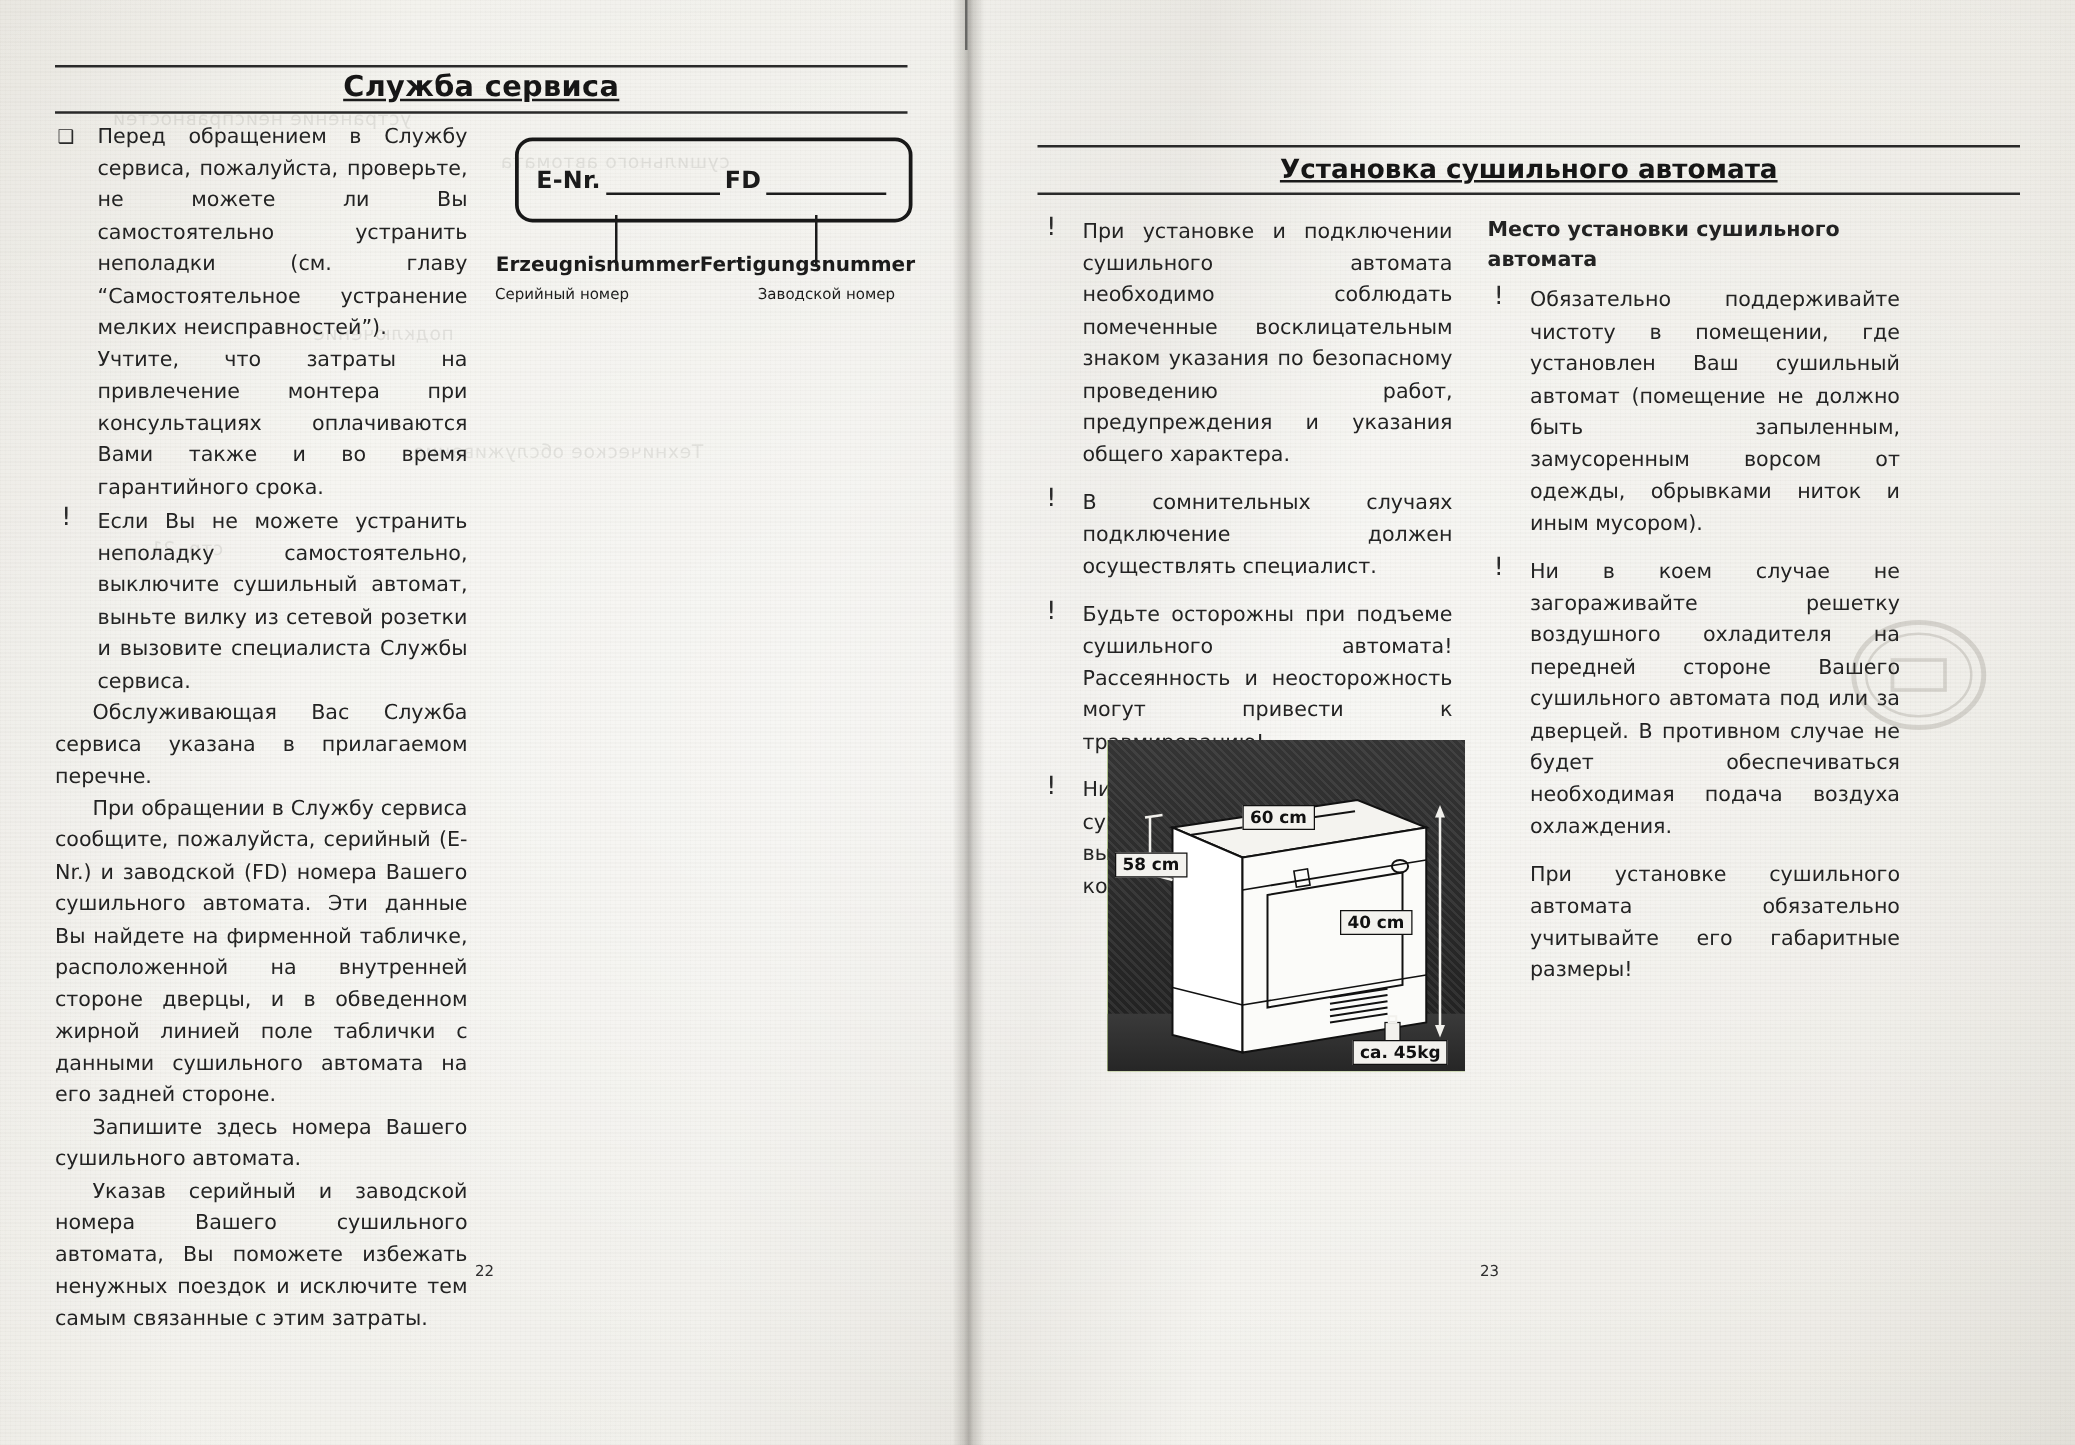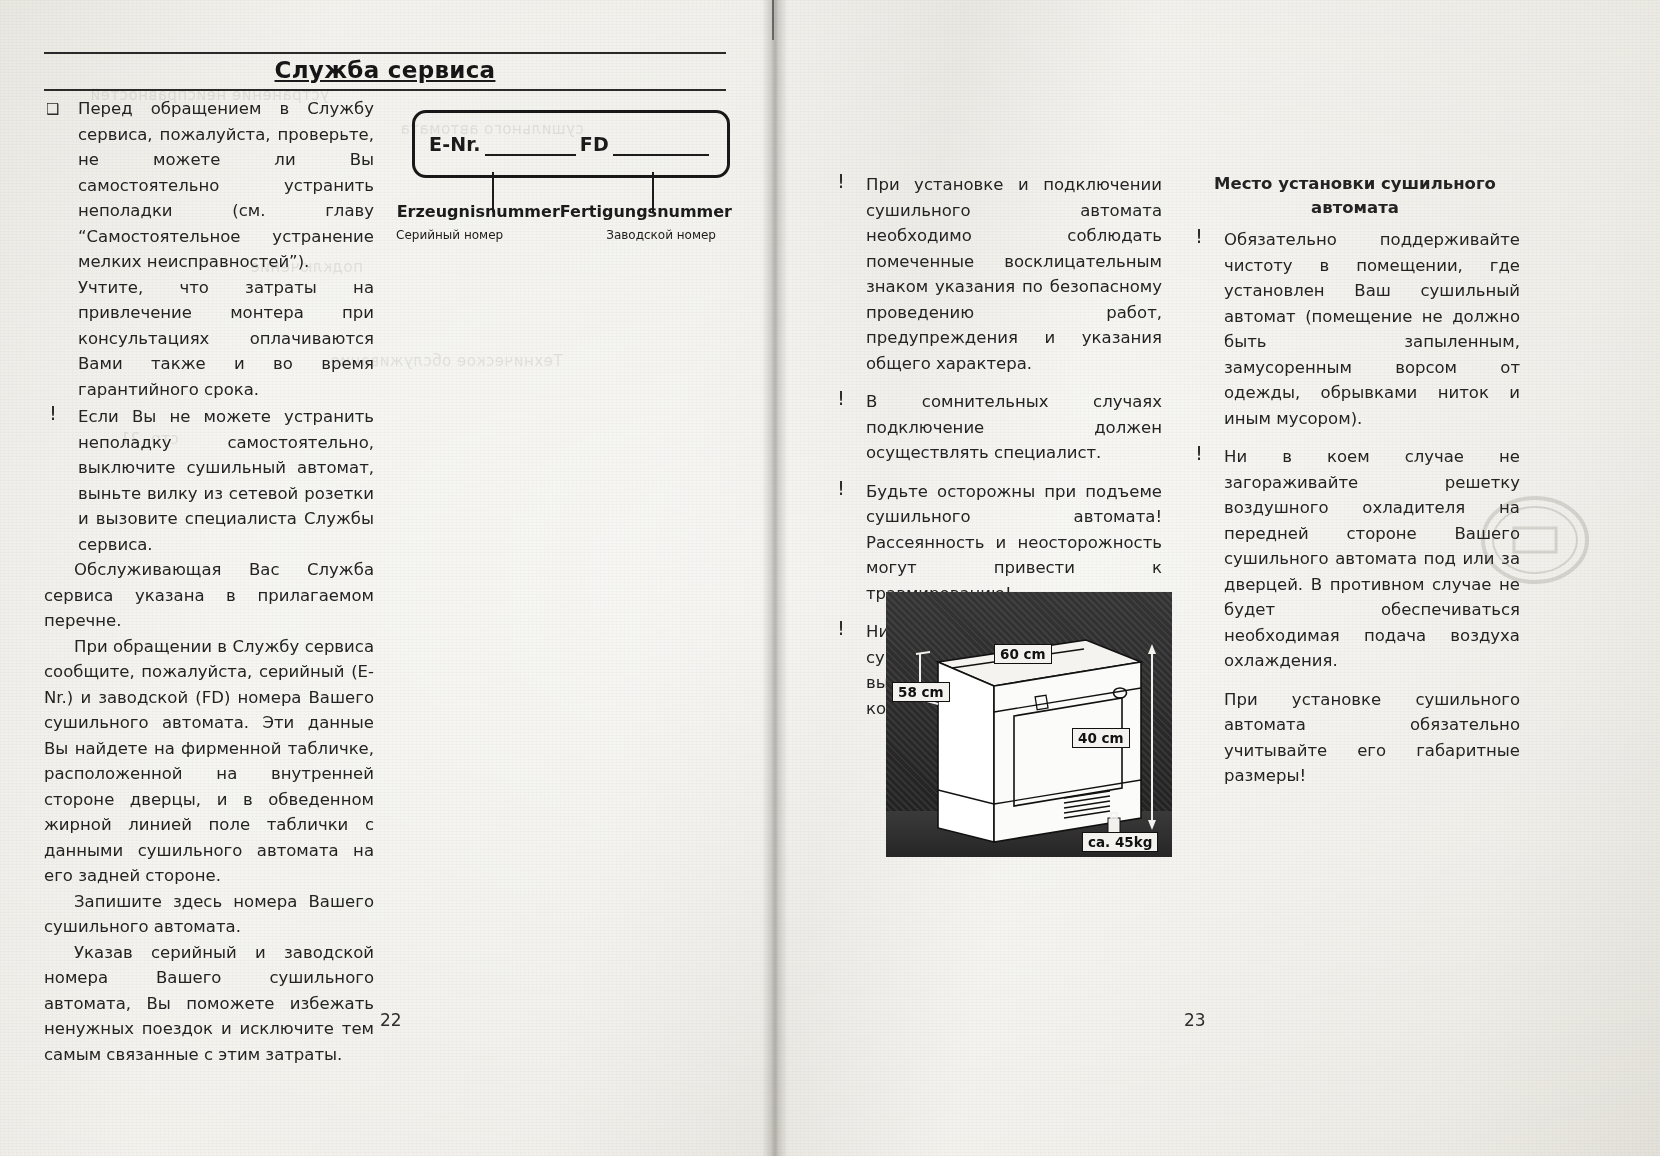--- a/index.html
+++ b/index.html
@@ -105,21 +105,21 @@
     font-weight:bold;font-size:16px;
     display:flex;justify-content:flex-end;
   }
   .enr-cap-ru{
     position:absolute;top:228px;left:396px;width:320px;
     font-size:12px;
     display:flex;justify-content:space-between;
   }
 
   .pagenum{
-    position:absolute;font-size:17px;color:#2e2e2e;
+    position:absolute;font-size:12px;color:#2e2e2e;
   }
 
   
   .r-title{
     position:absolute;left:40px;top:52px;width:790px;
     text-align:center;
     font-weight:bold;
     font-size:29px;
     letter-spacing:-.2px;
     color:#121212;
@@ -133,21 +133,21 @@
   .r-cols{
     position:absolute;left:44px;top:172px;width:790px;
   }
   .r-col{
     position:absolute;top:0;width:330px;
     font-size:16.5px;line-height:25.5px;text-align:justify;color:#232323;
   }
   #r-col-1{left:0;}
   #r-col-2{left:358px;}
   .sub-head{
-    font-weight:bold;font-size:16.5px;line-height:24px;margin-bottom:7px;text-align:center;
+    font-weight:bold;font-size:16.5px;line-height:24px;margin-bottom:7px;text-align:left;
   }
   .blk{margin-bottom:13px;}
 
   
   .figure{
     position:absolute;left:886px;top:592px;width:286px;height:265px;
     background:#bef264;
     overflow:hidden;
   }
   .fig-wall{
@@ -238,20 +238,23 @@
 
   <div class="pagenum" style="left:380px;top:1010px;">22</div>
 </div>
 
 <div id="gutter"></div>
 <div id="gutter-line"></div>
 
 <div class="page" id="page-right">
 
 
+  <div class="r-sub-wrap rule-top rule-bot">
+    <div class="r-sub">Установка сушильного автомата</div>
+  </div>
 
   <div class="r-cols">
 
     <div class="r-col" id="r-col-1">
       <div class="bullet-row blk">
         <span class="bullet-mark excl">!</span>
         <span>При установке и подключении сушильного автомата необходимо соблюдать помеченные восклицательным знаком указания по безопасному проведению работ, предупреждения и указания общего характера.</span>
       </div>
       <div class="bullet-row blk">
         <span class="bullet-mark excl">!</span>

